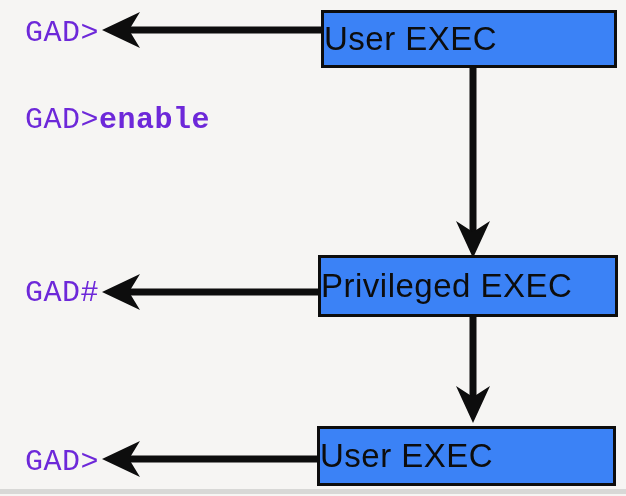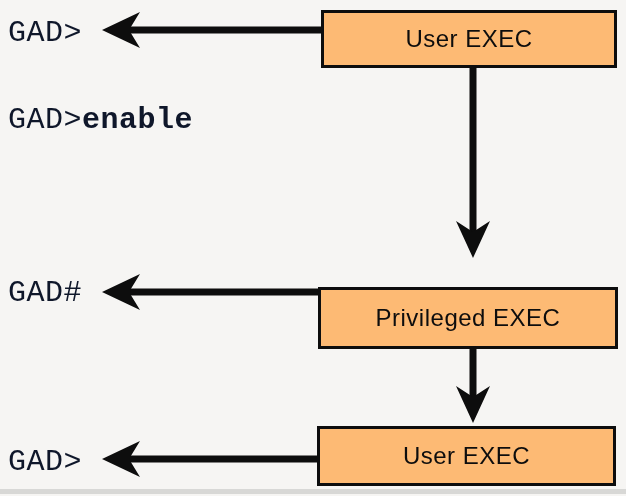--- a/index.html
+++ b/index.html
@@ -8,43 +8,42 @@
     width: 626px;
     height: 496px;
     background: #f6f5f3;
     overflow: hidden;
     font-family: "Liberation Sans", sans-serif;
   }
 
   
   .flowbox {
     position: absolute;
-    background: #fdba74;
+    background: #3b82f6;
     border: 3px solid #0d0d0d;
     display: flex;
     align-items: center;
-    justify-content: center;
-    font-size: 24px;
+    font-size: 33px;
     color: #0d0d0d;
     letter-spacing: 0.5px;
     z-index: 3;
   }
   .box-1 { left: 321px; top: 10px;  width: 290px; height: 52px; }
-  .box-2 { left: 318px; top: 255px; width: 294px; height: 56px; margin-top: 32px; }
+  .box-2 { left: 318px; top: 255px; width: 294px; height: 56px; }
   .box-3 { left: 317px; top: 426px; width: 293px; height: 54px; }
 
   
   .tline {
     position: absolute;
-    left: 8px;
+    left: 25px;
     font-family: "Liberation Mono", monospace;
     font-size: 30px;
     line-height: 34px;
     letter-spacing: 0.5px;
-    color: #0f172a;
+    color: #6d28d9;
     white-space: pre;
     z-index: 2;
   }
   .tline .cmd { font-weight: 700; }
   .tl-1 { top: 16px; }
   .tl-2 { top: 103px; text-align: center; }
   .tl-3 { top: 189px; }
   .tl-4 { top: 276px; }
   .tl-5 { top: 363px; }
   .tl-6 { top: 445px; }

